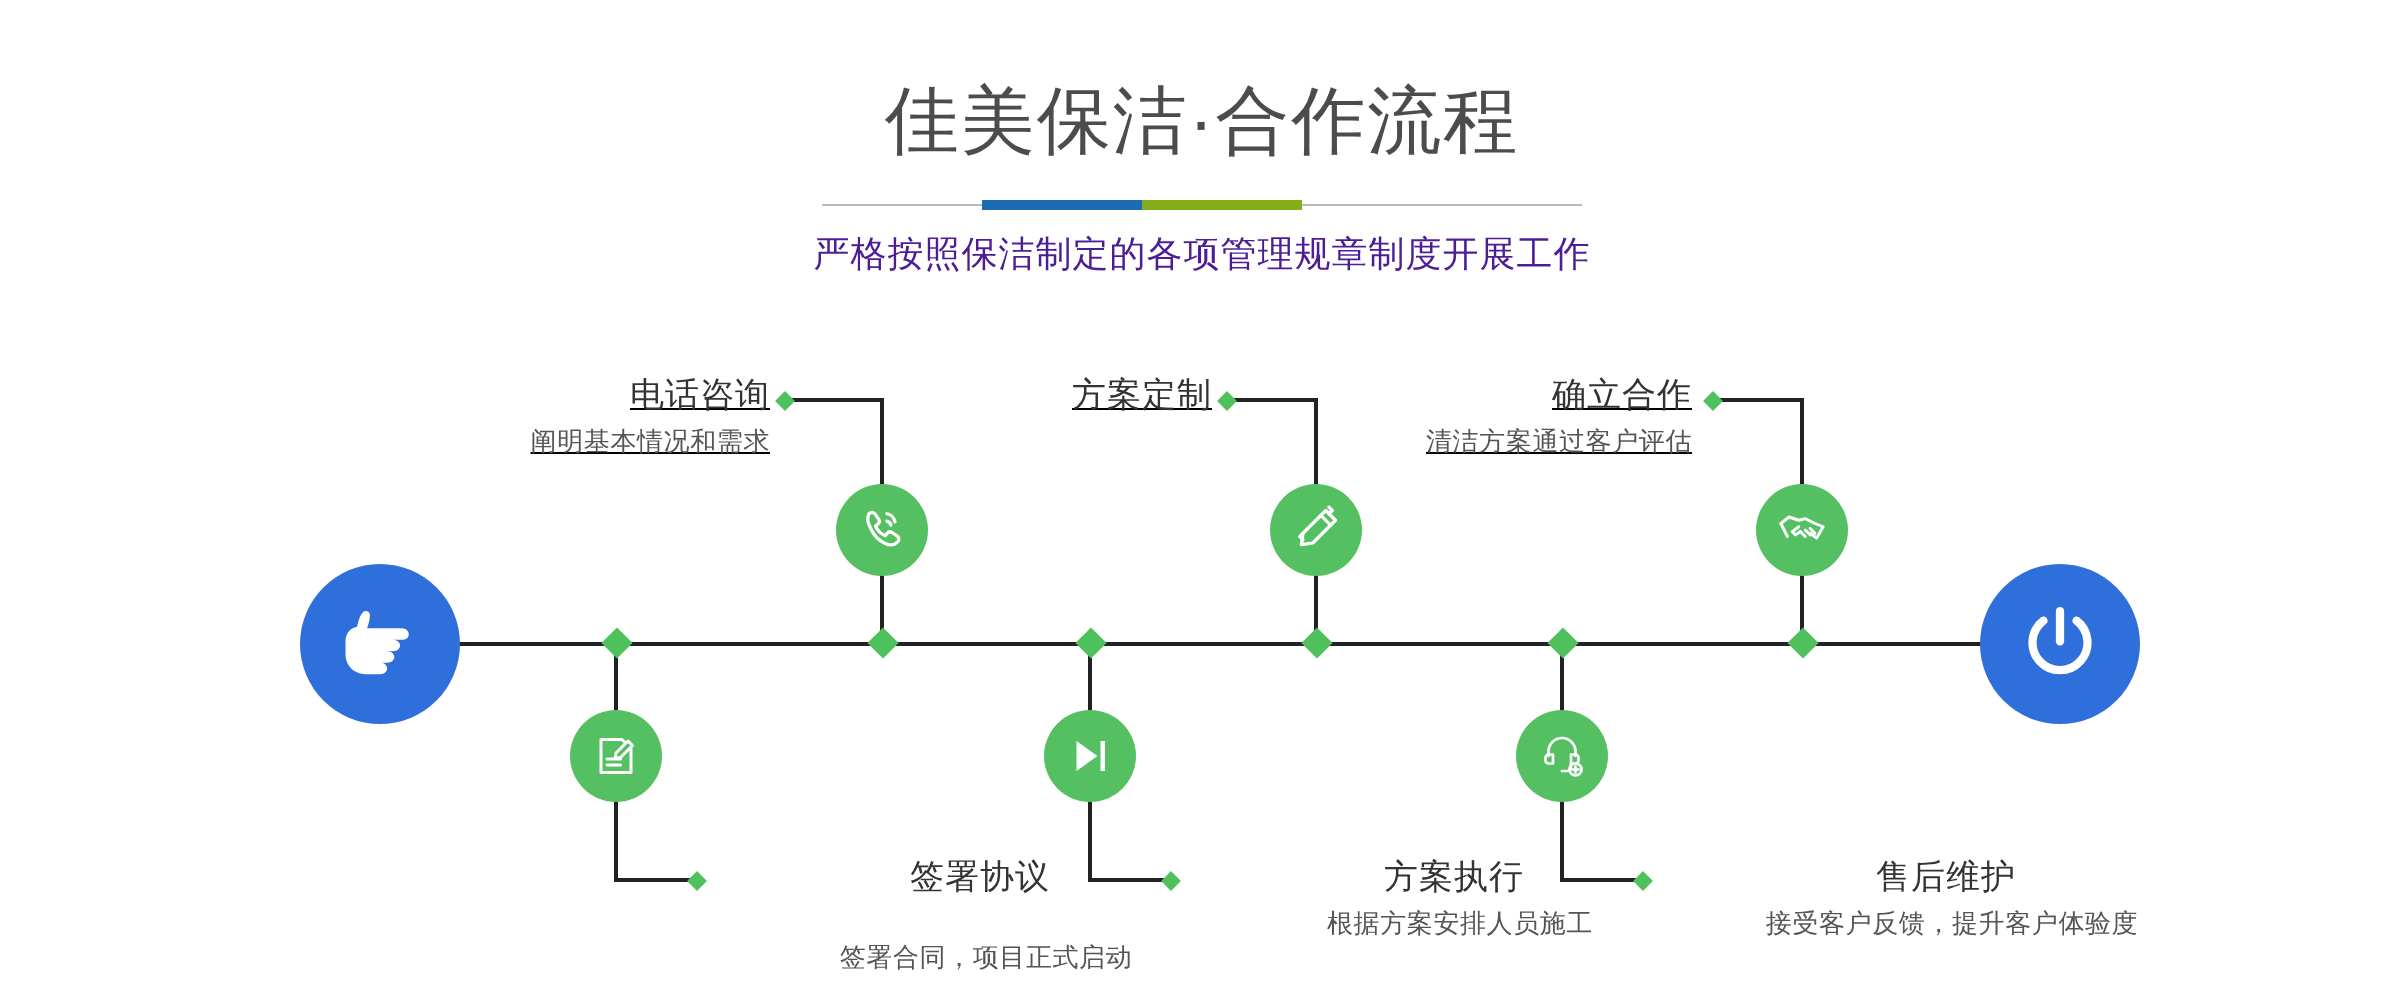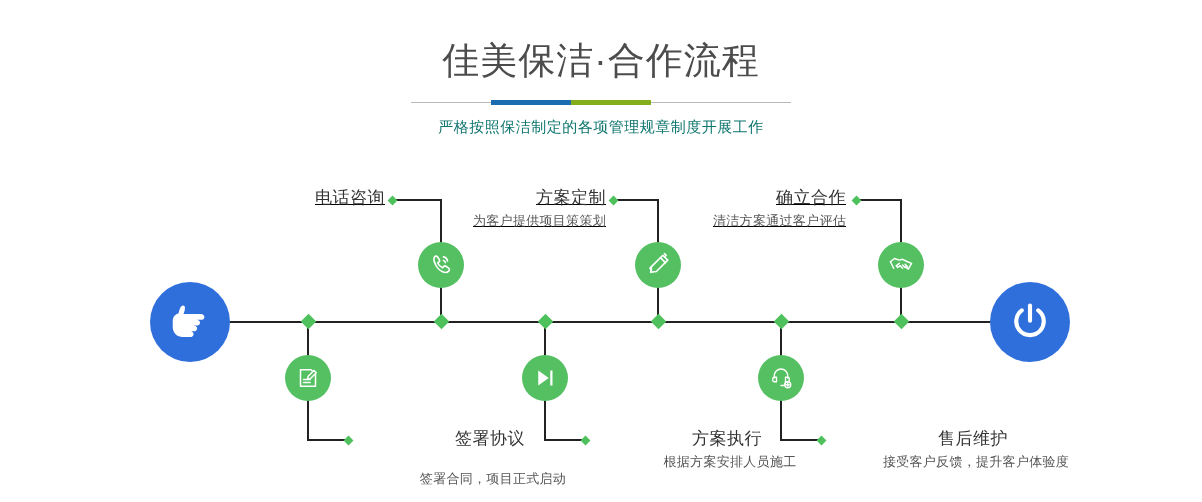--- a/index.html
+++ b/index.html
@@ -61,23 +61,23 @@
     position: absolute;
     left: 160px;
     top: 2px;
     width: 80px;
     height: 5px;
     background: #84ad1c;
   }
   .subtitle {
     margin: 0;
     padding-top: 8px;
-    font-size: 15px;
+    font-size: 18px;
     line-height: 22px;
-    color: #0f766e;
+    color: #4c1d95;
     letter-spacing: 0.5px;
   }
 
   
   .timeline-axis {
     position: absolute;
     left: 190px;
     top: 321px;
     width: 840px;
     height: 2px;
@@ -203,20 +203,21 @@
     <span>
       <svg width="26" height="26" viewBox="0 0 32 32" fill="none" stroke="#ffffff" stroke-width="2" stroke-linecap="round" stroke-linejoin="round">
         <path d="M8 6c1.5-1.5 3-1 4 0.5l2 3c0.8 1.2 0.5 2-0.5 2.8l-1.5 1.2c1 2.5 3.5 5 6 6l1.2-1.5c0.8-1 1.6-1.3 2.8-0.5l3 2c1.5 1 2 2.5 0.5 4-2 2-4.5 2.2-7.5 0.8-3.5-1.6-7-5-8.6-8.6C8 12.7 6 9.5 8 6z"></path>
         <path d="M19 6c2.5 0.4 4.6 2.5 5 5"></path>
         <path d="M19 10.5c1.2 0.3 2.2 1.3 2.5 2.5"></path>
       </svg>
     </span>
   </div>
   <div class="label top-label" style="left:115px; top:186px; width:270px;">
     <div class="lab-title">电话咨询</div>
+    <div class="lab-desc">阐明基本情况和需求</div>
   </div>
 
   <div class="diamond axis" style="left:303px; top:316px;"></div>
   <div class="conn-v" style="left:307px; top:322px; height:119px;"></div>
   <div class="conn-h" style="left:307px; top:439px; width:42px;"></div>
   <div class="diamond small" style="left:345px; top:437px;"></div>
   <div class="node-circle" style="left:285px; top:355px;">
     <span>
       <svg width="24" height="24" viewBox="0 0 32 32" fill="none" stroke="#ffffff" stroke-width="2" stroke-linejoin="round" stroke-linecap="round">
         <path d="M6 5h14l6 6v16H6z"></path>
@@ -239,21 +240,20 @@
       <svg width="26" height="26" viewBox="0 0 32 32" fill="none" stroke="#ffffff" stroke-width="2" stroke-linejoin="round" stroke-linecap="round">
         <path d="M22 4l6 6-14 14-7 1 1-7z"></path>
         <path d="M19 7l6 6"></path>
         <path d="M8 18l-2 2 2 2"></path>
         <path d="M24 2l2 2-2 2"></path>
       </svg>
     </span>
   </div>
   <div class="label top-label" style="left:340px; top:186px; width:266px;">
     <div class="lab-title">方案定制</div>
-    <div class="lab-desc">为客户提供项目策策划</div>
   </div>
 
   <div class="diamond axis" style="left:540px; top:316px;"></div>
   <div class="conn-v" style="left:544px; top:322px; height:119px;"></div>
   <div class="conn-h" style="left:544px; top:439px; width:42px;"></div>
   <div class="diamond small" style="left:582px; top:437px;"></div>
   <div class="node-circle" style="left:522px; top:355px;">
     <span>
       <svg width="24" height="24" viewBox="0 0 32 32" fill="#ffffff">
         <path d="M7 6l14 10L7 26z"></path>

